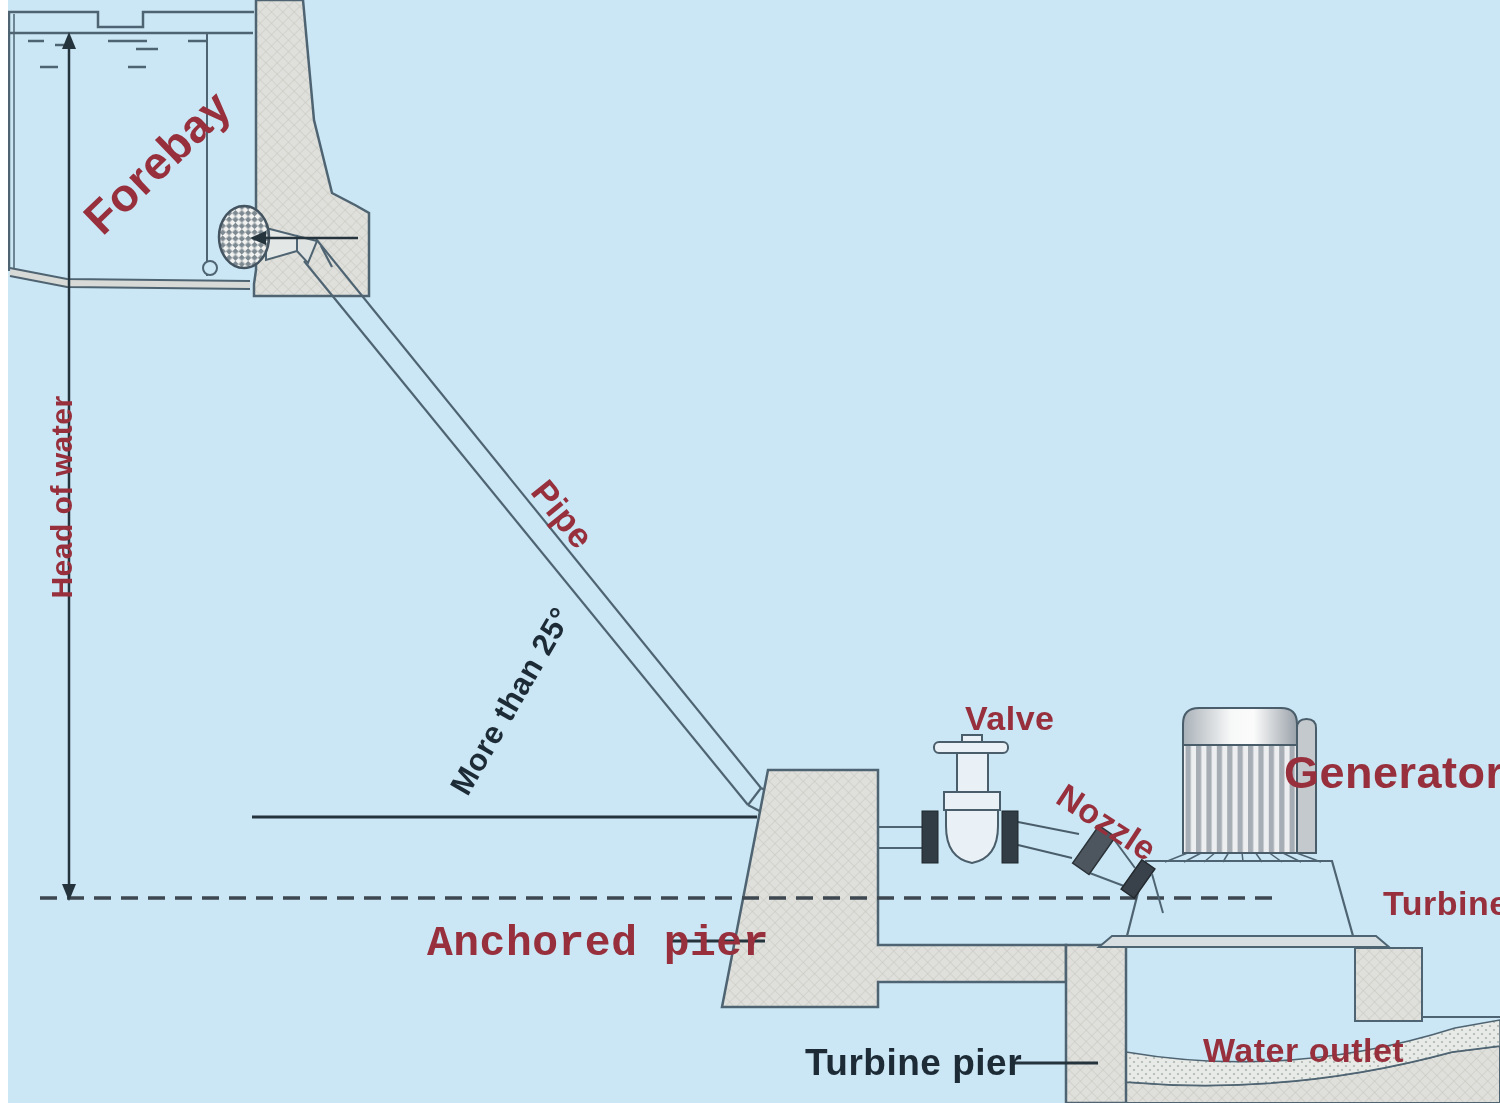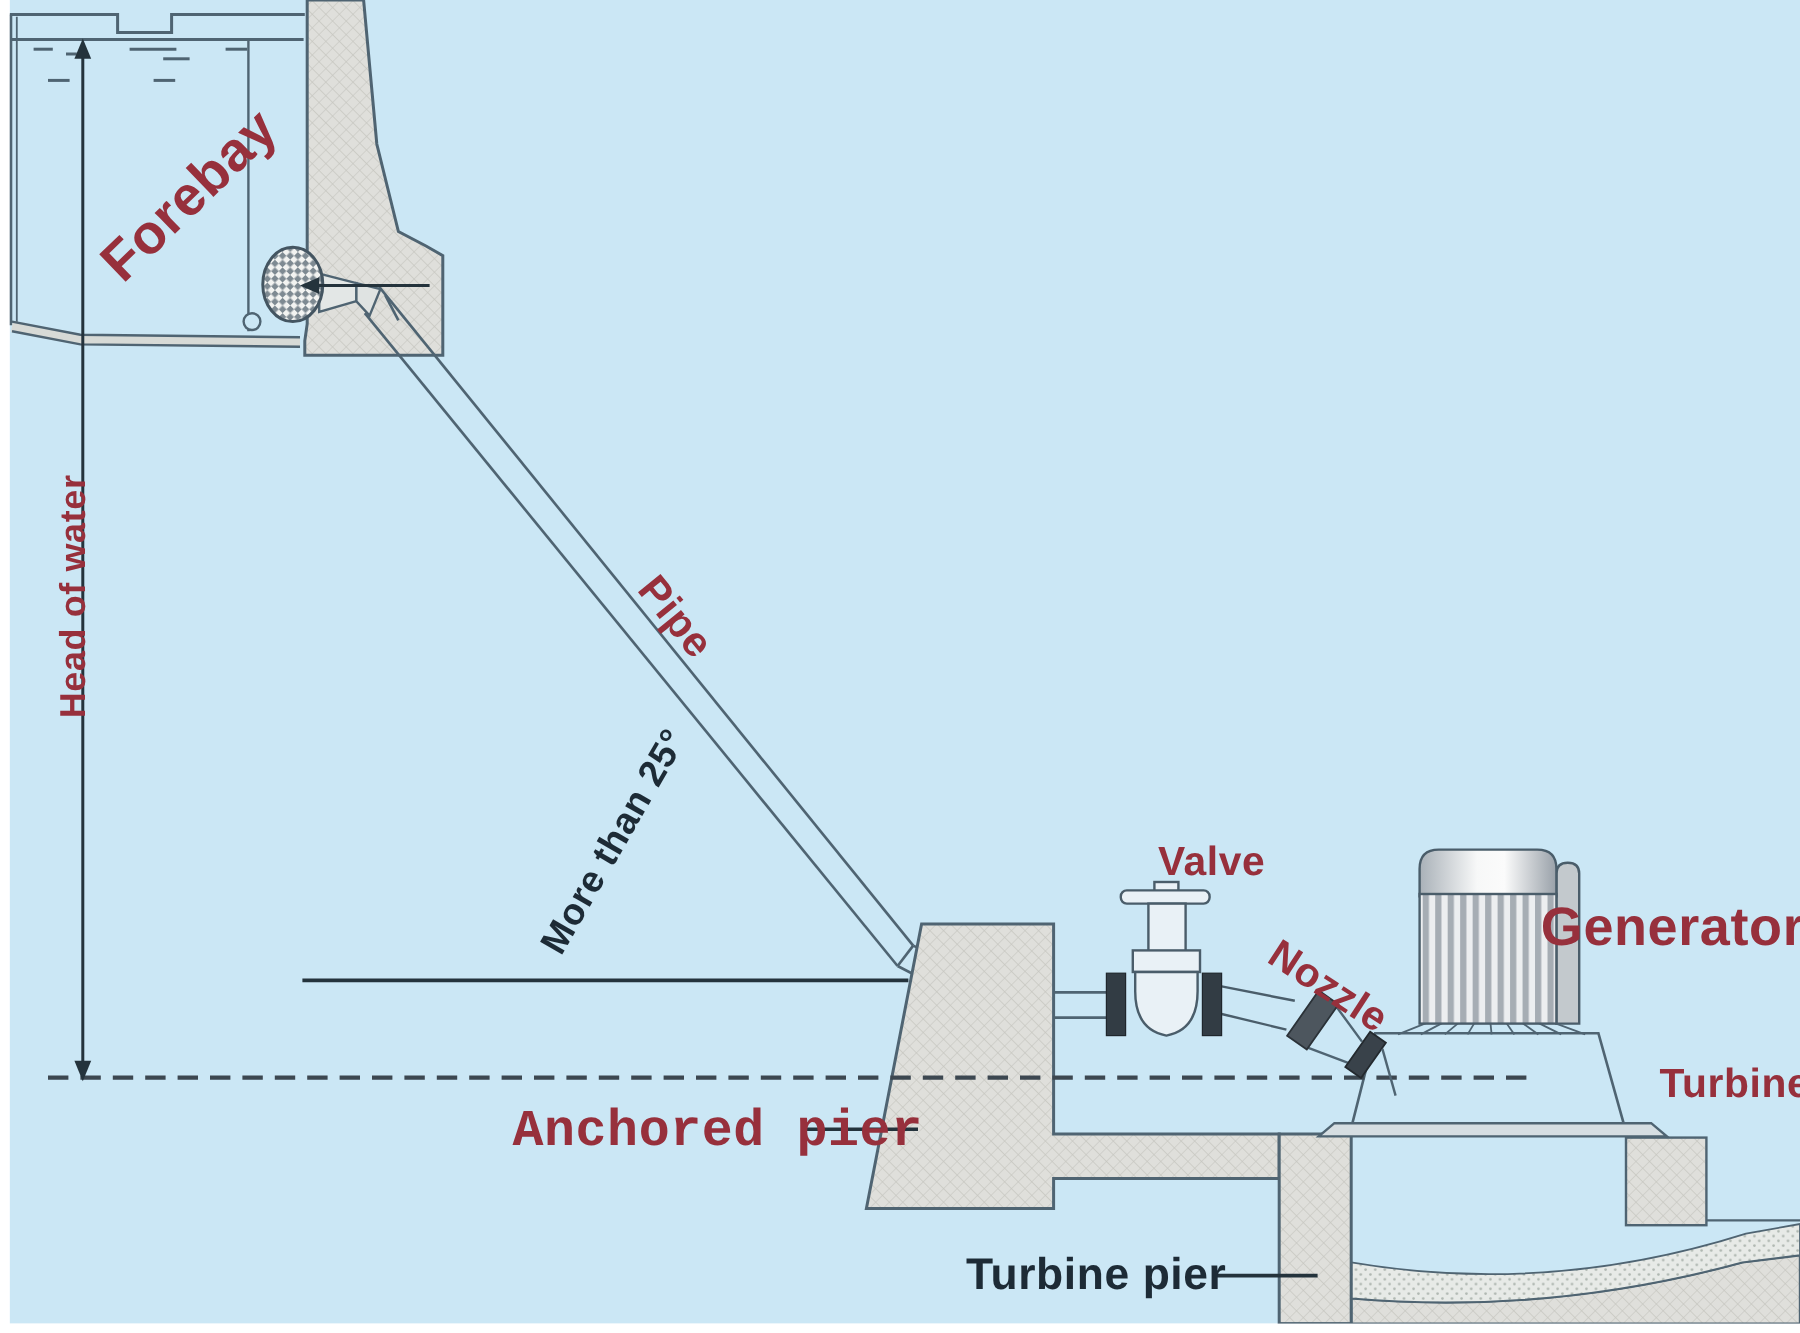--- a/index.html
+++ b/index.html
@@ -183,14 +183,15 @@
 <div class="label rot" style="left:1107px;top:822px;font-size:34px;transform:translate(-50%,-50%) rotate(33deg);">Nozzle</div>
 
 <div class="label lc" style="left:1284px;top:772px;font-size:45px;">Generator</div>
 
 <div class="label lc" style="left:1383px;top:903px;font-size:34px;">Turbine</div>
 
 <div class="label lc" style="left:427px;top:943px;font-size:43px;font-family:Liberation Mono, monospace;">Anchored pier</div>
 
 <div class="label dark lc" style="left:767px;top:1062px;font-size:37px;margin-left:38px;">Turbine pier</div>
 
+<div class="label lc" style="left:1203px;top:1050px;font-size:34px;">Water outlet</div>
 
 </div>
 
 </body></html>

